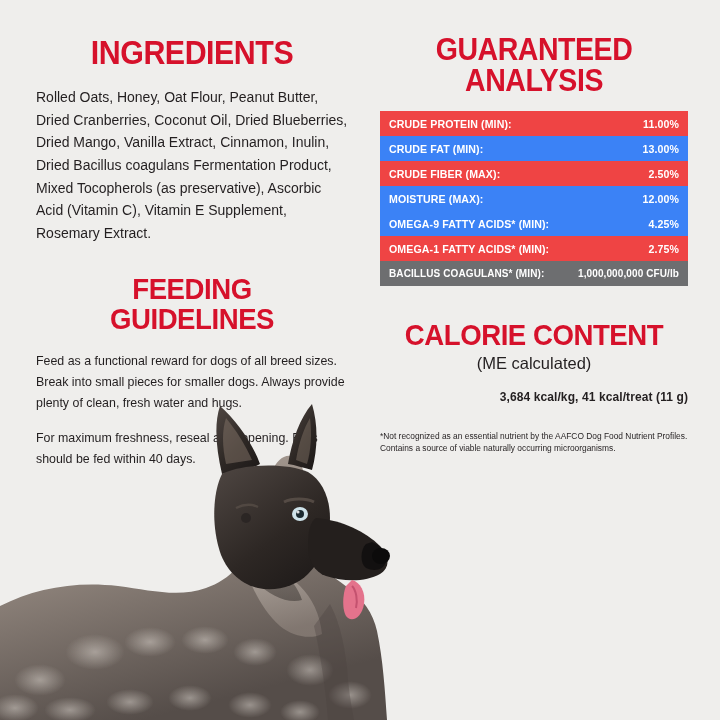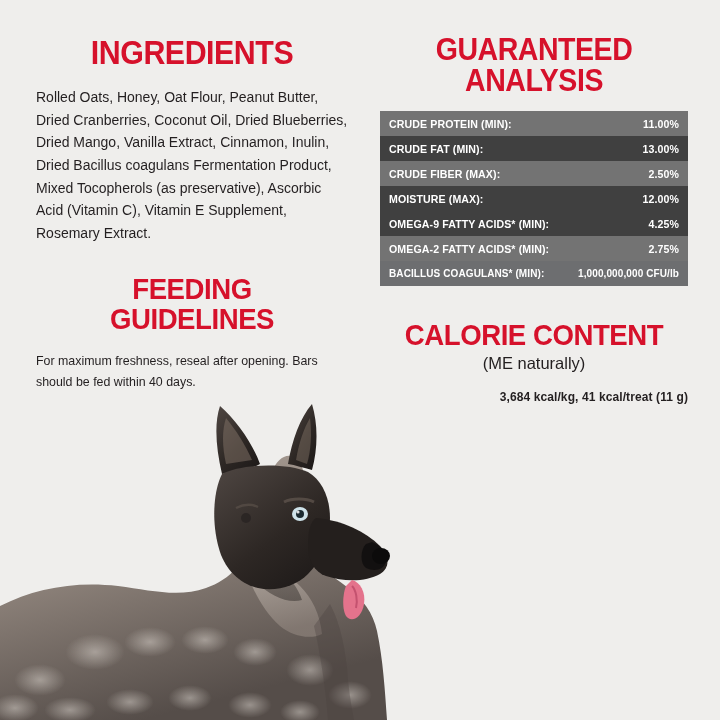--- a/index.html
+++ b/index.html
@@ -86,25 +86,25 @@
   }
   .ga-table td {
     padding: 0 9px;
     white-space: nowrap;
     vertical-align: middle;
   }
   .ga-table td.val {
     text-align: right;
   }
   .row-dark td {
-    background: #737373;
+    background: #ef4444;
     color: #ffffff;
   }
   .row-light td {
-    background: #404040;
+    background: #3b82f6;
     color: #ffffff;
   }
   .row-last td {
     background: #6d6e70;
     color: #ffffff;
     font-size: 10px;
   }
 
   .h-cal {
     font-size: 30px;
@@ -146,20 +146,21 @@
 </head>
 <body>
 
 <div class="page">
 
   <div class="left-col">
     <div class="heading h-ingredients">INGREDIENTS</div>
     <div class="body-text">Rolled Oats, Honey, Oat Flour, Peanut Butter, Dried Cranberries, Coconut Oil, Dried Blueberries, Dried Mango, Vanilla Extract, Cinnamon, Inulin, Dried Bacillus coagulans Fermentation Product, Mixed Tocopherols (as preservative), Ascorbic Acid (Vitamin C), Vitamin E Supplement, Rosemary Extract.</div>
 
     <div class="heading h-feeding">FEEDING GUIDELINES</div>
+    <p class="feed-p">Feed as a functional reward for dogs of all breed sizes. Break into small pieces for smaller dogs. Always provide plenty of clean, fresh water and hugs.</p>
     <p class="feed-p">For maximum freshness, reseal after opening. Bars should be fed within 40 days.</p>
   </div>
 
   <div class="right-col">
     <div class="heading h-ga">GUARANTEED ANALYSIS</div>
 
     <table class="ga-table">
       <tbody>
         <tr class="row-dark">
           <td>CRUDE PROTEIN (MIN):</td>
@@ -175,34 +176,35 @@
         </tr>
         <tr class="row-light">
           <td>MOISTURE (MAX):</td>
           <td class="val">12.00%</td>
         </tr>
         <tr class="row-light">
           <td>OMEGA-9 FATTY ACIDS* (MIN):</td>
           <td class="val">4.25%</td>
         </tr>
         <tr class="row-dark">
-          <td>OMEGA-2 FATTY ACIDS* (MIN):</td>
+          <td>OMEGA-1 FATTY ACIDS* (MIN):</td>
           <td class="val">2.75%</td>
         </tr>
         <tr class="row-last">
           <td>BACILLUS COAGULANS* (MIN):</td>
           <td class="val">1,000,000,000 CFU/lb</td>
         </tr>
       </tbody>
     </table>
 
     <div class="heading h-cal">CALORIE CONTENT</div>
-    <div class="cal-sub">(ME naturally)</div>
+    <div class="cal-sub">(ME calculated)</div>
     <div class="cal-value">3,684 kcal/kg, 41 kcal/treat (11 g)</div>
 
+    <div class="footnote">*Not recognized as an essential nutrient by the AAFCO Dog Food Nutrient Profiles. Contains a source of viable naturally occurring microorganisms.</div>
   </div>
 
   <div class="dog-wrap">
     <svg width="430" height="330" viewBox="0 0 430 330" xmlns="http://www.w3.org/2000/svg" aria-hidden="true">
       <defs>
         <linearGradient id="coat" x1="0" y1="0" x2="0.4" y2="1">
           <stop offset="0%" stop-color="#b9ada4"></stop>
           <stop offset="45%" stop-color="#8e837b"></stop>
           <stop offset="100%" stop-color="#554d49"></stop>
         </linearGradient>

